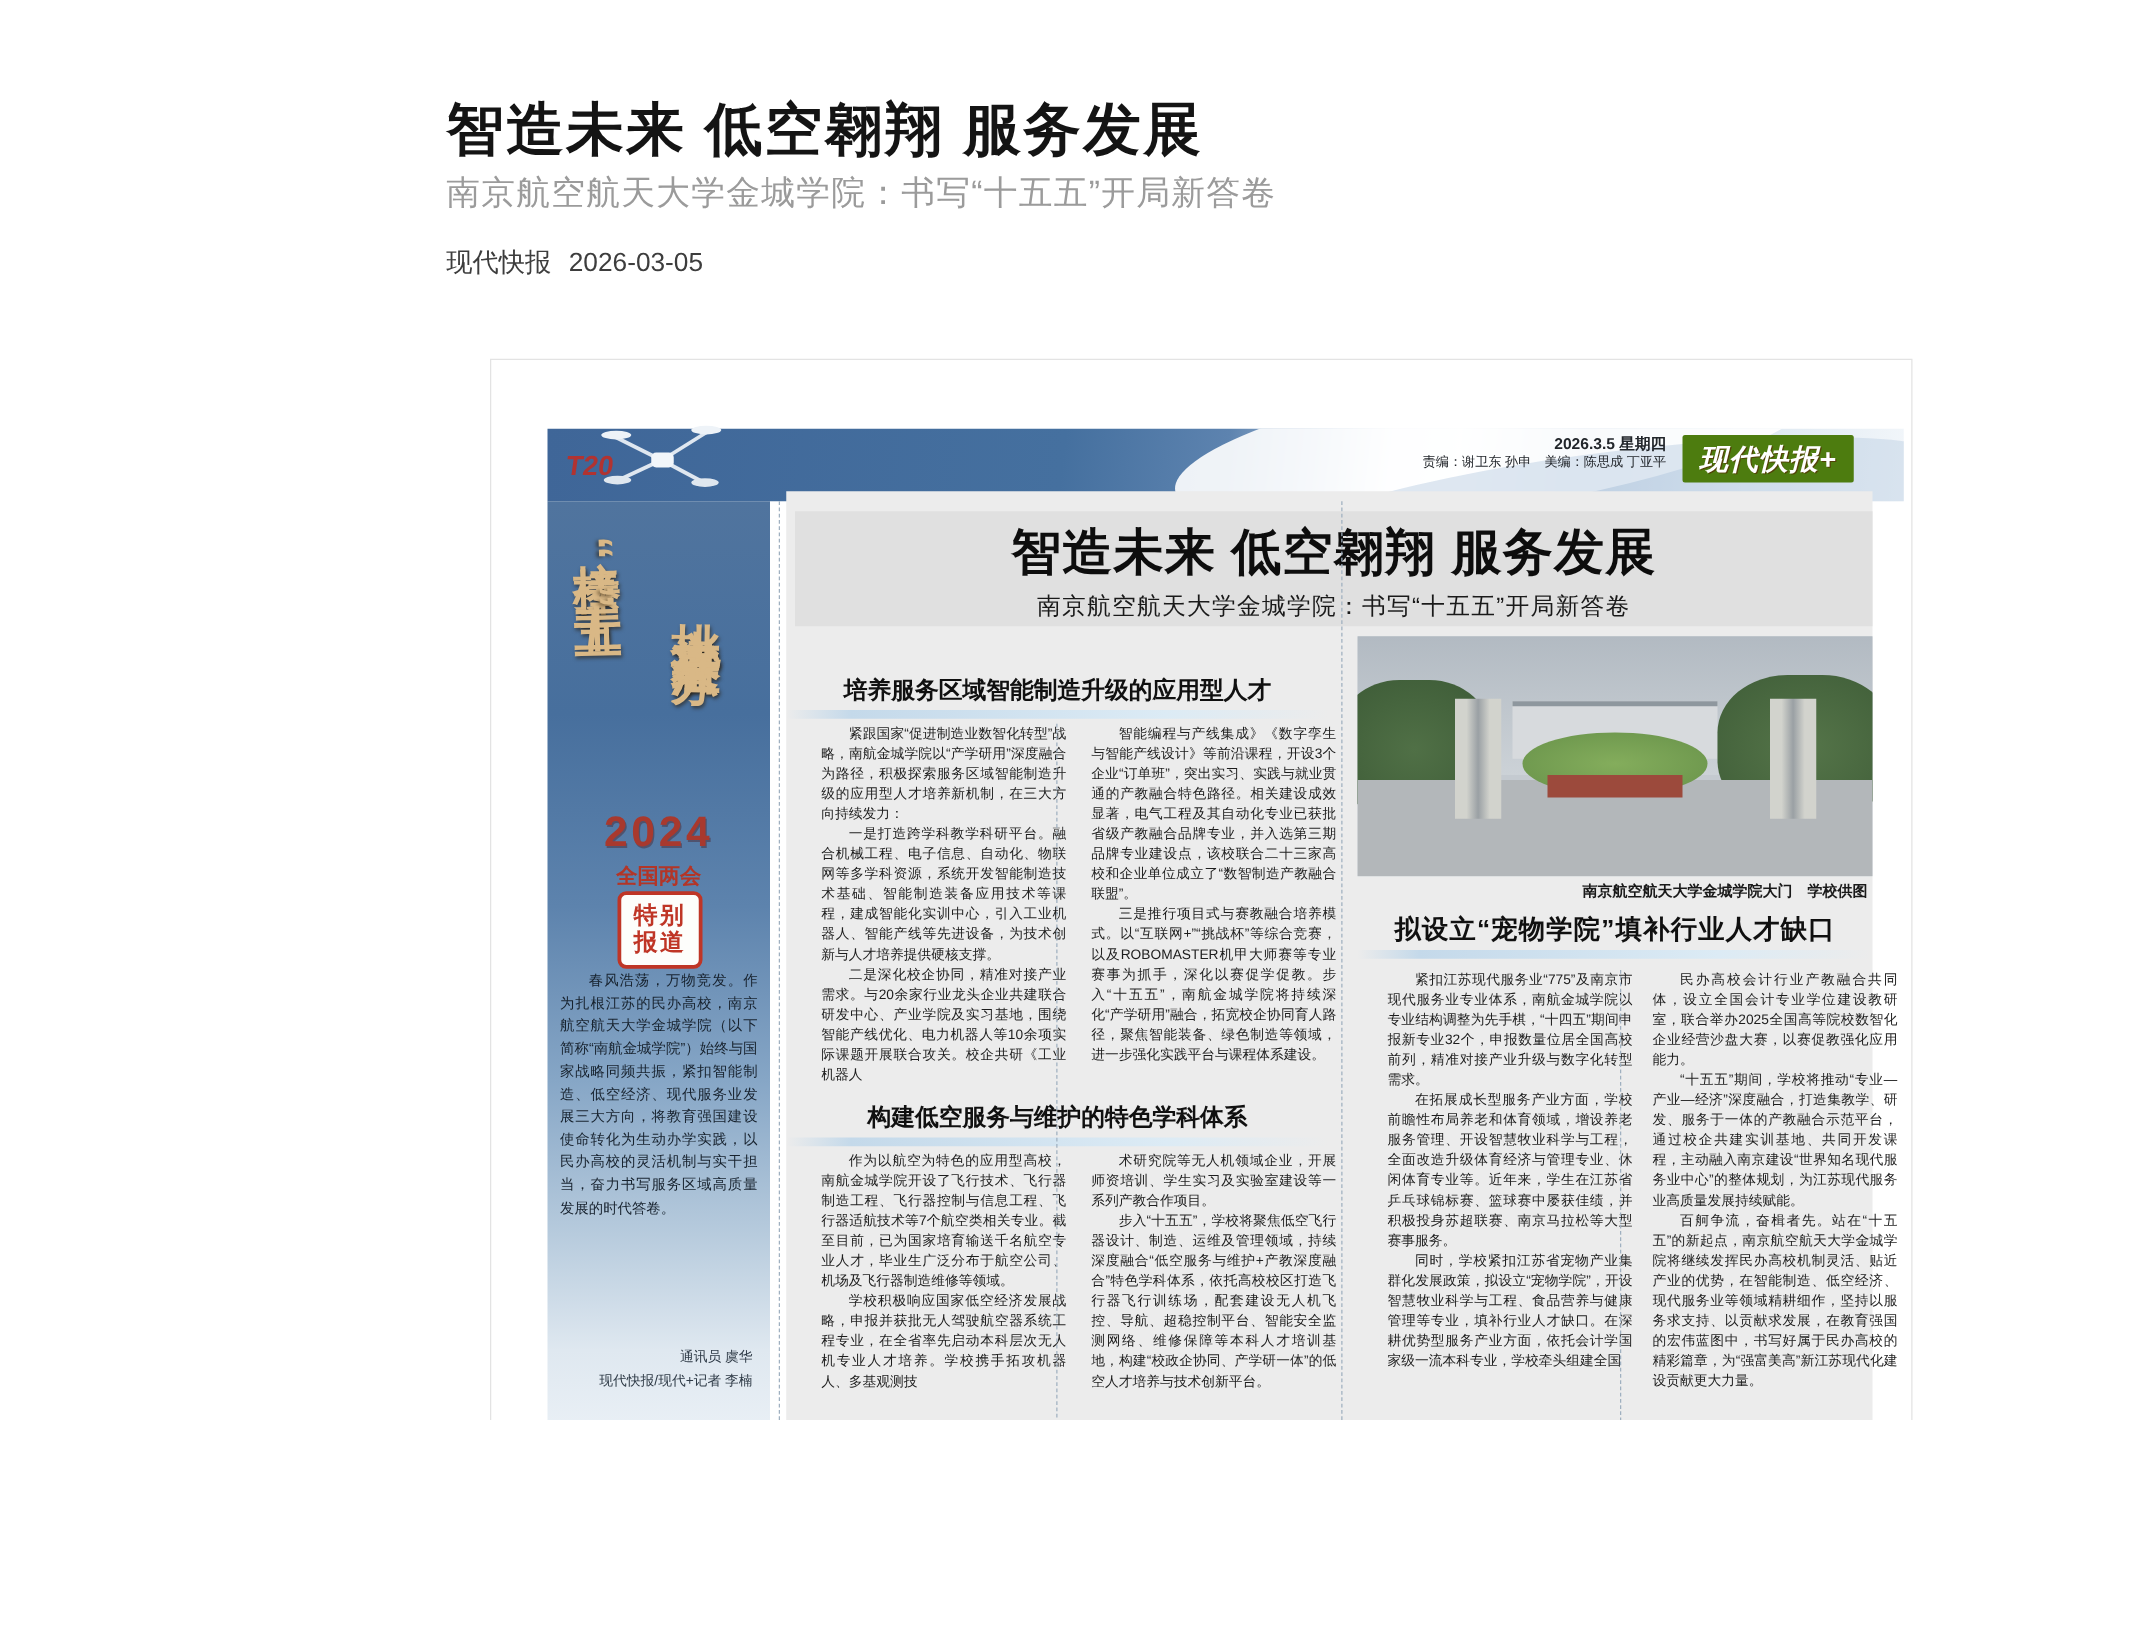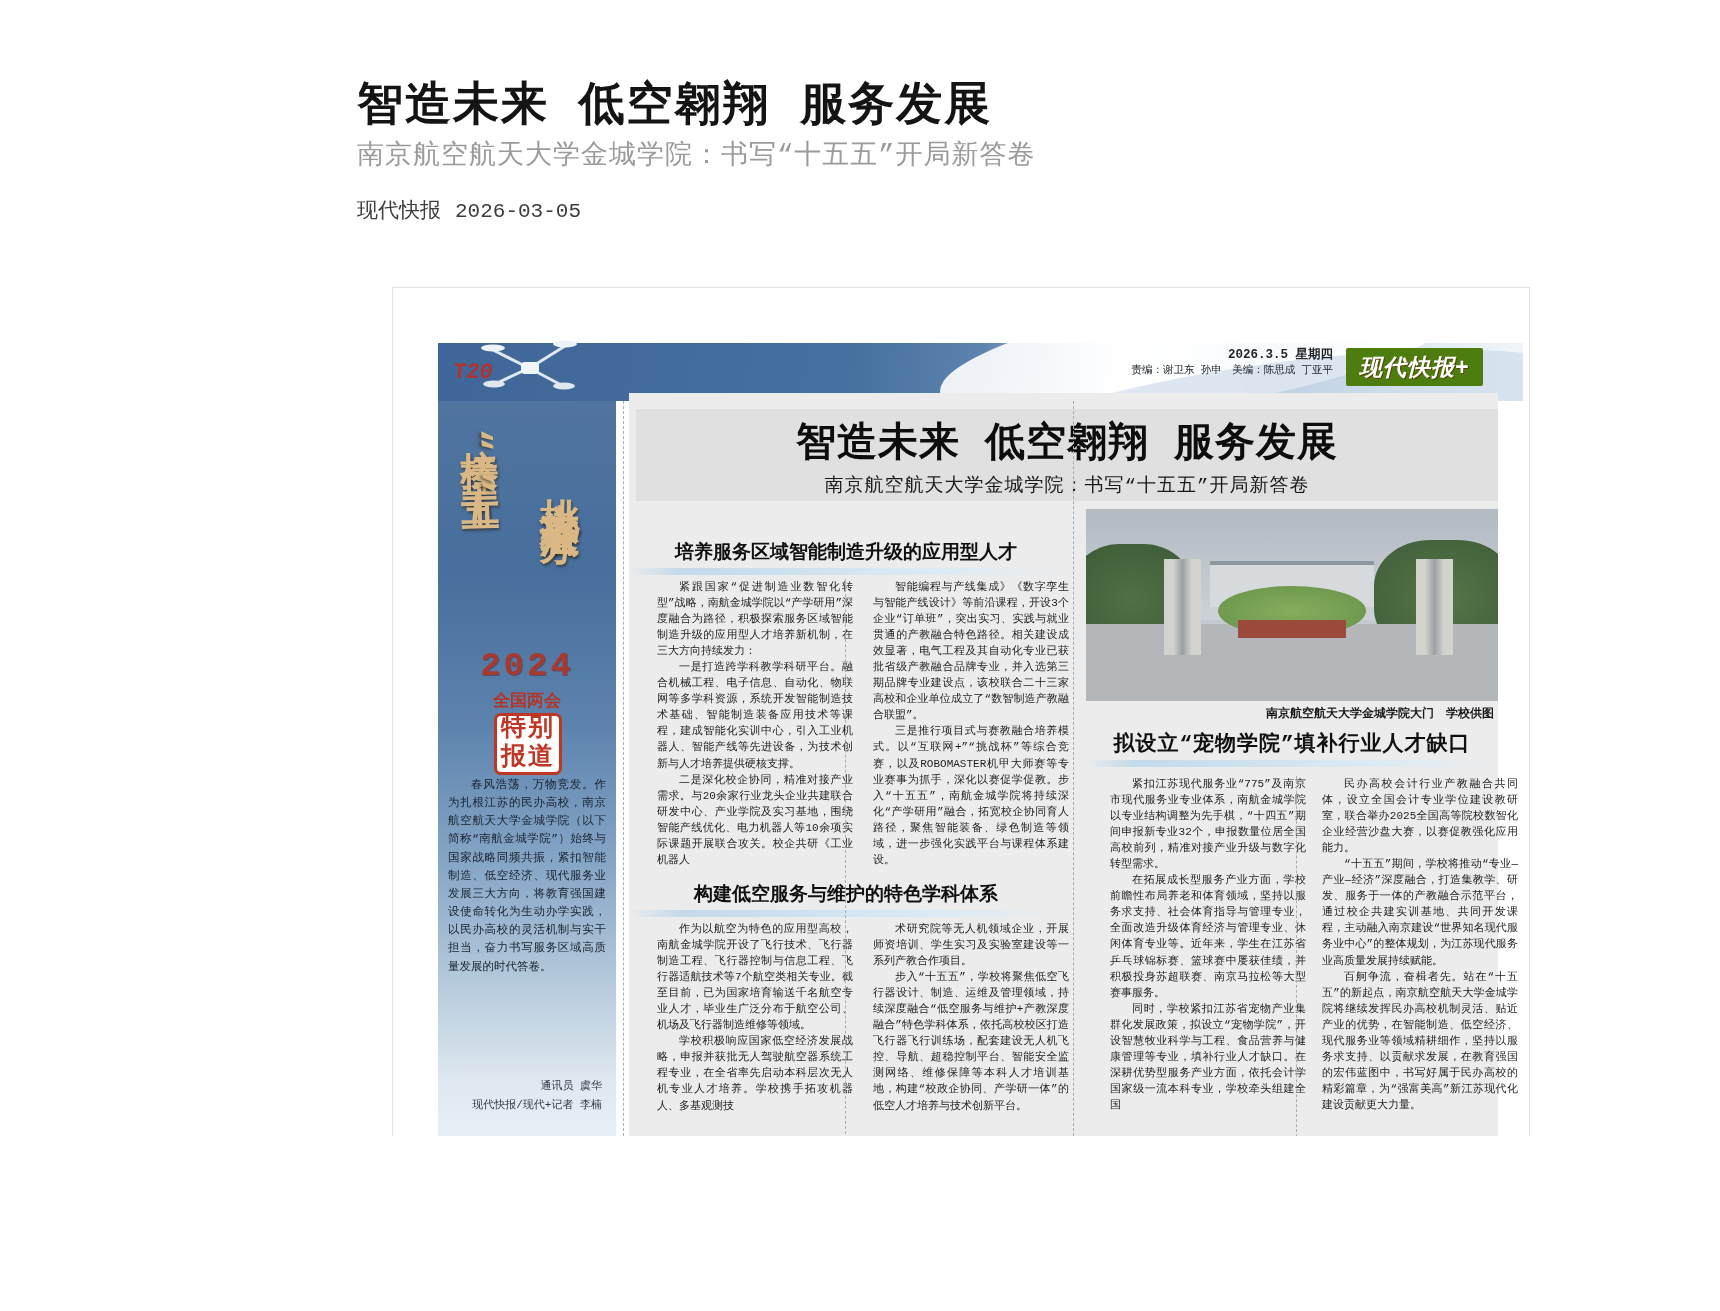--- a/index.html
+++ b/index.html
@@ -1,17 +1,17 @@
 <!DOCTYPE html>
 <html><head>
 <meta charset="utf-8">
 <style>
   html,body{margin:0;padding:0;background:#fff;}
   #screen{position:relative;width:1720px;height:1136px;background:#fff;overflow:hidden;
-          font-family:Liberation Mono, monospace;}
+          font-family:Liberation Sans, sans-serif;}
 
   
   .art-title{position:absolute;left:357px;top:42px;font-size:46px;font-weight:800;color:#141414;letter-spacing:2px;}
   .art-sub{position:absolute;left:357px;top:136px;font-size:27px;color:#9b9b9b;letter-spacing:1px;}
   .art-meta{position:absolute;left:357px;top:196px;font-size:21px;color:#3d3d3d;}
   .art-meta span{margin-right:14px;}
 
   
   .paper{position:absolute;left:392px;top:287px;width:1136px;height:885px;background:#fff;
          border:1px solid #e3e3e3;overflow:hidden;}
@@ -36,21 +36,21 @@
     background:linear-gradient(180deg,#50749e 0%,#476f9d 22%,#5d83ad 42%,#86a6c6 60%,#b7cbdd 76%,#dfe8f0 88%,#eef3f8 100%);}
   .vt{position:absolute;writing-mode:vertical-rl;color:#d9b886;font-weight:800;
       text-shadow:1px 2px 3px rgba(40,25,5,.55);letter-spacing:5px;}
   .vt1{left:12px;top:18px;font-size:38px;transform:rotate(-1.5deg);}
   .vt2{left:92px;top:66px;font-size:40px;transform:rotate(1deg);}
   .sb-year{position:absolute;left:0;top:246px;width:100%;text-align:center;font-size:34px;font-weight:900;
     color:#a8392e;letter-spacing:3px;text-shadow:1px 1px 0 rgba(70,10,5,.35);}
   .sb-event{position:absolute;left:0;top:288px;width:100%;text-align:center;font-size:17px;font-weight:800;color:#b33527;}
   .sb-badge{position:absolute;left:56px;top:312px;width:62px;height:56px;background:#fdfdfb;border:3px solid #bf3526;
     border-radius:7px;display:flex;flex-direction:column;align-items:center;justify-content:center;}
-  .sb-badge span{font-size:25px;font-weight:800;color:#bf3526;line-height:1.15;letter-spacing:2px;}
+  .sb-badge span{font-size:19px;font-weight:800;color:#bf3526;line-height:1.15;letter-spacing:2px;}
   .sb-intro{position:absolute;left:10px;top:375px;width:158px;height:288px;font-size:11.5px;line-height:1.58;
     color:#17222e;text-align:justify;text-indent:2em;overflow:hidden;}
   .sb-byline{position:absolute;left:0;top:676px;width:164px;text-align:right;font-size:11px;color:#2e3a46;line-height:1.7;}
 
   
   .np-bg{position:absolute;left:236px;top:105px;width:869px;height:768px;background:#ececec;}
   .np-hbox{position:absolute;left:243px;top:121px;width:862px;height:92px;background:#e0e0e0;text-align:center;}
   .np-headline{font-size:40px;font-weight:900;color:#0d0d0d;letter-spacing:1px;margin-top:5px;}
   .np-subhead{font-size:19px;color:#1a1a1a;margin-top:3px;letter-spacing:1px;}
   .np-sec{position:absolute;text-align:center;font-weight:800;color:#101010;}
@@ -181,21 +181,21 @@
       <div class="ph-lawn"></div>
       <div class="ph-gate ph-gl"></div>
       <div class="ph-gate ph-gr"></div>
       <div class="ph-banner"></div>
     </div>
     <div class="np-caption">南京航空航天大学金城学院大门　学校供图</div>
 
     <div class="np-sec sec-l" style="left:693px;top:441px;width:412px;">拟设立“宠物学院”填补行业人才缺口</div>
     <div class="np-col" style="left:697px;top:488px;width:196px;height:371px;">
       <p>紧扣江苏现代服务业“775”及南京市现代服务业专业体系，南航金城学院以专业结构调整为先手棋，“十四五”期间申报新专业32个，申报数量位居全国高校前列，精准对接产业升级与数字化转型需求。</p>
-      <p>在拓展成长型服务产业方面，学校前瞻性布局养老和体育领域，坚持以服务求支持、社会体育指导与管理专业，全面改造升级体育经济与管理专业、休闲体育专业等。近年来，学生在江苏省乒乓球锦标赛、篮球赛中屡获佳绩，并积极投身苏超联赛、南京马拉松等大型赛事服务。</p>
+      <p>在拓展成长型服务产业方面，学校前瞻性布局养老和体育领域，增设养老服务管理、开设智慧牧业科学与工程，全面改造升级体育经济与管理专业、休闲体育专业等。近年来，学生在江苏省乒乓球锦标赛、篮球赛中屡获佳绩，并积极投身苏超联赛、南京马拉松等大型赛事服务。</p>
       <p>同时，学校紧扣江苏省宠物产业集群化发展政策，拟设立“宠物学院”，开设智慧牧业科学与工程、食品营养与健康管理等专业，填补行业人才缺口。在深耕优势型服务产业方面，依托会计学国家级一流本科专业，学校牵头组建全国</p>
     </div>
     <div class="np-col" style="left:909px;top:488px;width:196px;height:371px;">
       <p>民办高校会计行业产教融合共同体，设立全国会计专业学位建设教研室，联合举办2025全国高等院校数智化企业经营沙盘大赛，以赛促教强化应用能力。</p>
       <p>“十五五”期间，学校将推动“专业—产业—经济”深度融合，打造集教学、研发、服务于一体的产教融合示范平台，通过校企共建实训基地、共同开发课程，主动融入南京建设“世界知名现代服务业中心”的整体规划，为江苏现代服务业高质量发展持续赋能。</p>
       <p>百舸争流，奋楫者先。站在“十五五”的新起点，南京航空航天大学金城学院将继续发挥民办高校机制灵活、贴近产业的优势，在智能制造、低空经济、现代服务业等领域精耕细作，坚持以服务求支持、以贡献求发展，在教育强国的宏伟蓝图中，书写好属于民办高校的精彩篇章，为“强富美高”新江苏现代化建设贡献更大力量。</p>
     </div>
 
     <div class="np-sep" style="left:230px;top:113px;height:760px;"></div>
     <div class="np-sep" style="left:452px;top:291px;height:570px;"></div>

